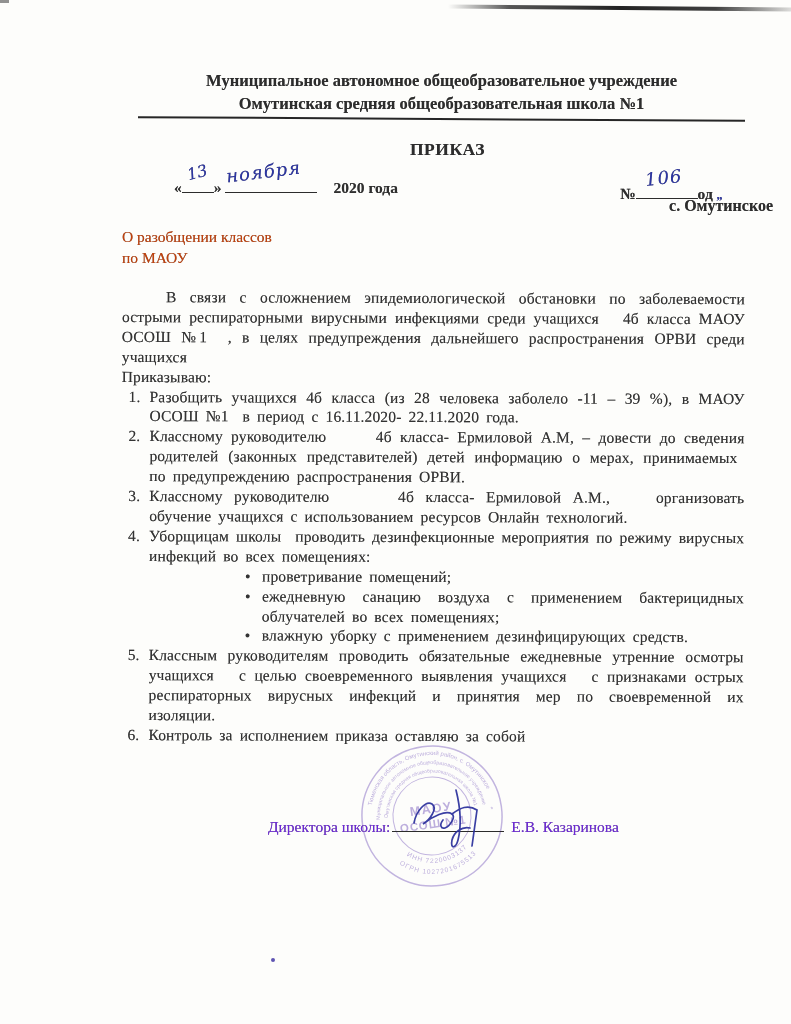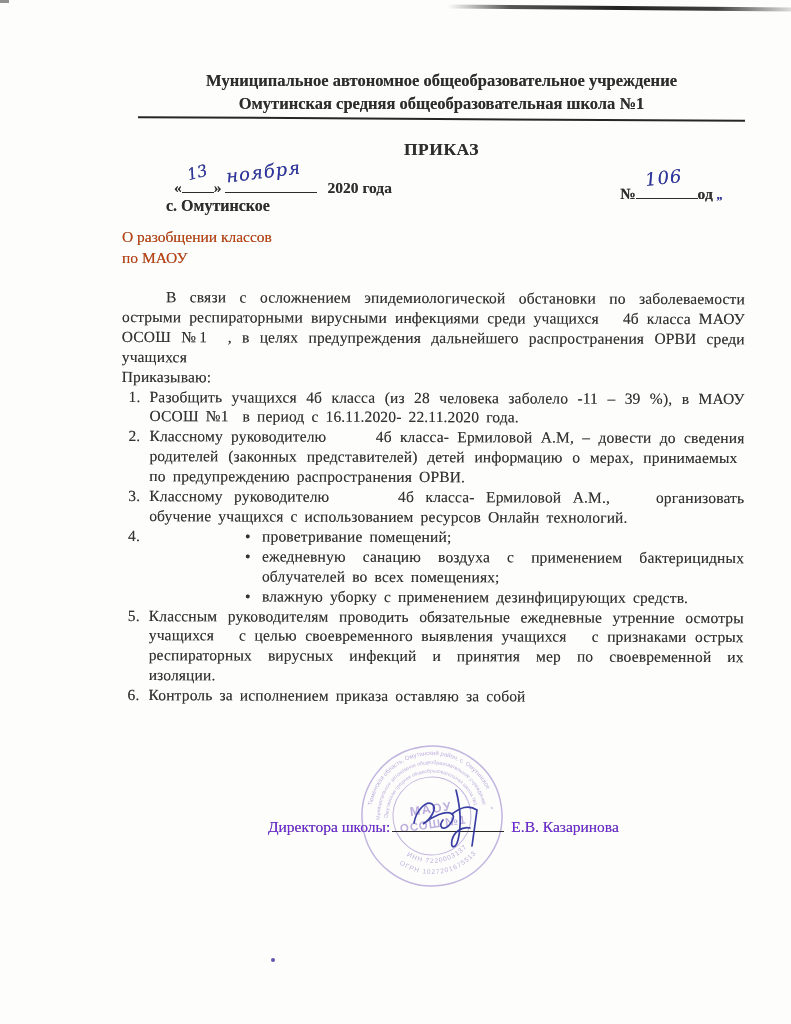--- a/index.html
+++ b/index.html
@@ -21,42 +21,42 @@
   .ink-dot{position:absolute;left:271px;top:958px;width:4px;height:4px;border-radius:50%;background:#4236a5;opacity:.85;}
 
   
   .doc-header{
     position:absolute;top:70px;left:138px;width:607px;text-align:center;
     font-weight:bold;font-size:16.5px;line-height:22.5px;color:#2d2d2d;
   }
   .header-rule{border:none;border-top:2.4px solid #262626;margin:3px 0 0 0;transform:rotate(.35deg);}
 
   .doc-type{
-    position:absolute;top:139px;left:138px;width:607px;text-align:center;
+    position:absolute;top:139px;left:144px;width:607px;text-align:center;
     font-weight:bold;font-size:17.5px;letter-spacing:.5px;color:#2d2d2d;
   }
 
   
   .date-row{position:absolute;top:176px;left:122px;width:640px;height:34px;font-size:15.5px;font-weight:bold;color:#2f2f2f;}
   .date-left{position:absolute;left:52px;top:2px;white-space:nowrap;}
   .u{display:inline-block;border-bottom:1.6px solid #2c2c2c;position:relative;height:14px;vertical-align:baseline;}
   .u-day{width:32px;}
   .u-month{width:92px;margin-left:3px;}
   .u-num{width:62px;}
   .hw{position:absolute;font-family:"DejaVu Serif", serif;font-style:italic;font-weight:400;color:#2c35a3;white-space:nowrap;}
   .hw-day{left:5px;top:-15px;font-size:16px;transform:rotate(-14deg);}
   .hw-month{left:1px;top:-17px;font-size:18px;transform:rotate(-7deg);letter-spacing:1px;}
   .hw-num{left:9px;top:-17px;font-size:18px;transform:rotate(-6deg);letter-spacing:1px;}
-  .year{margin-left:11px;}
+  .year{margin-left:17px;}
   .num-right{position:absolute;left:498px;top:8px;white-space:nowrap;}
   .num-suffix{margin-left:0;}
   .ink-mark{color:#2c35a3;font-size:13px;margin-left:4px;font-style:italic;}
 
   .place{
-    position:absolute;top:197px;left:138px;width:607px;text-align:left;
+    position:absolute;top:197px;left:138px;width:607px;text-align:right;
     font-weight:bold;font-size:16px;color:#2d2d2d;transform:translateX(28px);
   }
 
   
   .subject{position:absolute;top:227px;left:122px;font-size:15.5px;line-height:20.5px;color:#c2410c;}
   .main{
     position:absolute;top:287px;left:122px;width:623px;
     font-size:15.5px;line-height:19.9px;letter-spacing:.15px;word-spacing:3px;color:#333;
     transform:rotate(.2deg);transform-origin:0 0;
   }
@@ -110,20 +110,21 @@
   </div>
 
   <div class="main soft">
     <p class="preamble just">В связи с осложнением эпидемиологической обстановки по заболеваемости острыми респираторными вирусными инфекциями среди учащихся&nbsp;&nbsp; 4б класса МАОУ ОСОШ №1&nbsp; , в целях предупреждения дальнейшего распространения ОРВИ среди учащихся</p>
     <div class="orderword">Приказываю:</div>
     <ol class="items">
       <li class="just"><span>Разобщить учащихся 4б класса (из 28 человека заболело -11 – 39 %), в МАОУ ОСОШ №1&nbsp; в период с 16.11.2020- 22.11.2020 года.</span></li>
       <li class="just"><span>Классному руководителю&nbsp;&nbsp;&nbsp;&nbsp;&nbsp; 4б класса- Ермиловой А.М, – довести до сведения родителей (законных представителей) детей информацию о мерах, принимаемых&nbsp; по предупреждению распространения ОРВИ.</span></li>
       <li class="just"><span>Классному руководителю&nbsp;&nbsp;&nbsp;&nbsp;&nbsp; 4б класса- Ермиловой А.М.,&nbsp;&nbsp;&nbsp; организовать обучение учащихся с использованием ресурсов Онлайн технологий.</span></li>
       <li class="just">
+        <span>Уборщицам школы&nbsp; проводить дезинфекционные мероприятия по режиму вирусных инфекций во всех помещениях:</span>
         <ul class="measures">
           <li class="just">проветривание помещений;</li>
           <li class="just">ежедневную санацию воздуха с применением бактерицидных облучателей во всех помещениях;</li>
           <li class="just">влажную уборку с применением дезинфицирующих средств.</li>
         </ul>
       </li>
       <li class="just"><span>Классным руководителям проводить обязательные ежедневные утренние осмотры учащихся&nbsp;&nbsp; с целью своевременного выявления учащихся&nbsp;&nbsp; с признаками острых респираторных вирусных инфекций и принятия мер по своевременной их изоляции.</span></li>
       <li class="just"><span>Контроль за исполнением приказа оставляю за собой</span></li>
     </ol>
   </div>

